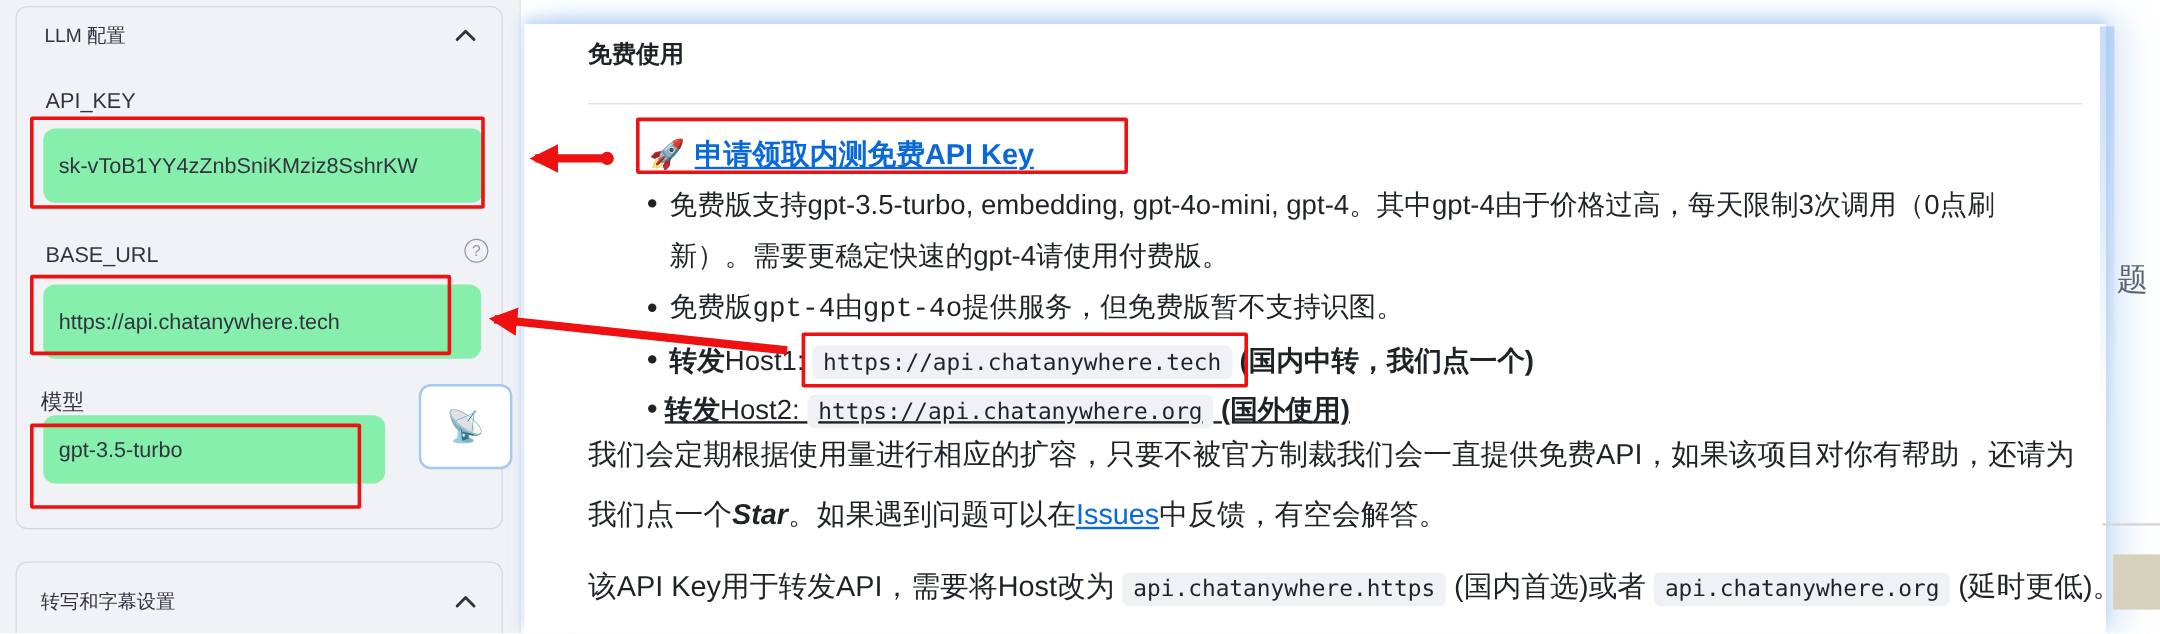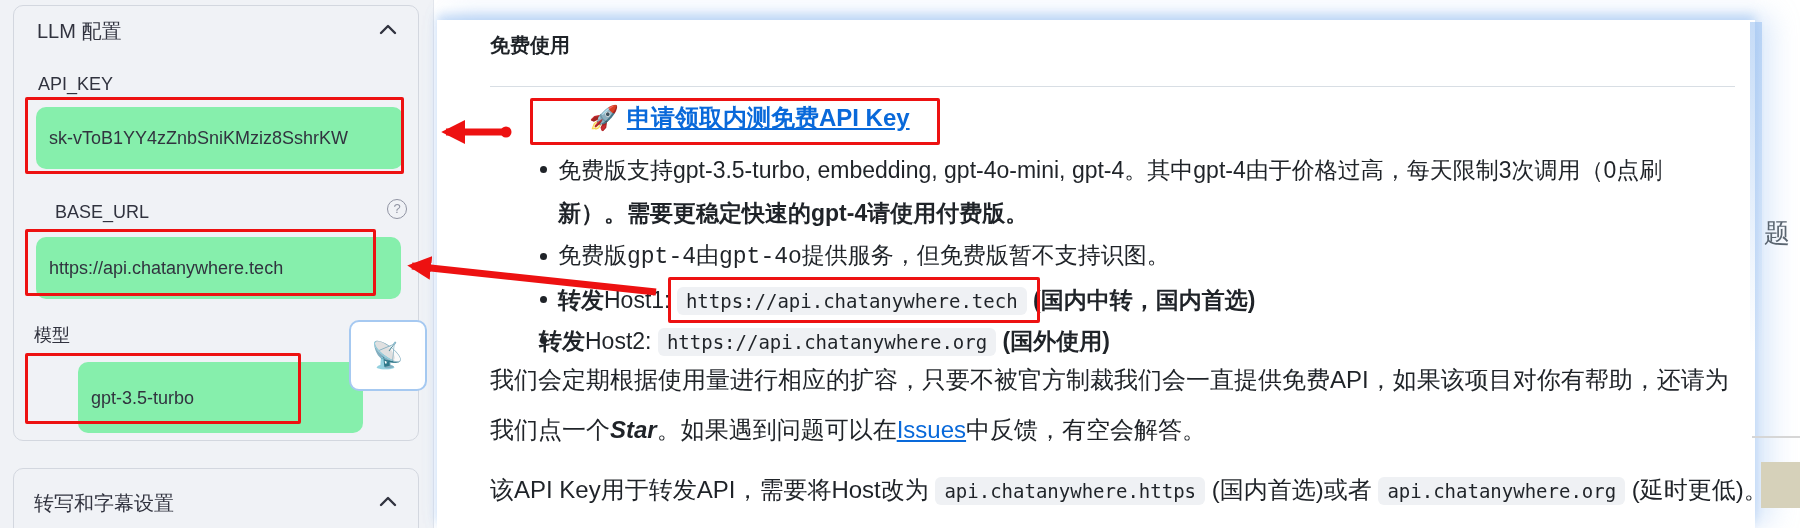--- a/index.html
+++ b/index.html
@@ -8,21 +8,21 @@
     position:relative; width:1800px; height:528px; overflow:hidden;
     background:#ffffff; font-family:"Liberation Sans", sans-serif;
     color:#31333F;
   }
   
   .sidebar { position:absolute; left:0; top:0; width:434px; height:528px;
     background:#f0f2f6; border-right:1px solid #e3e6ec; }
   .card { position:absolute; border:1px solid #d3d7df; border-radius:10px; }
   .card1 { left:13px; top:5px; width:406px; height:436px; }
   .card2 { left:13px; top:468px; width:406px; height:90px; }
-  .sec-title { position:absolute; font-size:20px; line-height:22px; color:#31333F; }
+  .sec-title { position:absolute; font-size:16px; line-height:22px; color:#31333F; }
   .chev { position:absolute; width:18px; height:12px; cursor:pointer; }
   .field-label { position:absolute; font-size:18px; color:#31333F; }
   .tinput { position:absolute; background:#86efac; border:none; border-radius:10px;
     font-family:"Liberation Sans", sans-serif; font-size:18px; color:#31333F;
     padding:1px 0 0 13px; outline:none; white-space:nowrap; overflow:hidden; }
   .help-icon { position:absolute; left:386px; top:198px; width:20px; height:20px;
     border:1.5px solid #9094a3; border-radius:50%; color:#9094a3; font-size:13px;
     text-align:center; line-height:17px; cursor:pointer; }
   .fetch-btn { position:absolute; left:349px; top:320px; width:78px; height:71px;
     background:#ffffff; border:2px solid #a6c9f1; border-radius:10px;
@@ -72,65 +72,65 @@
 
     <div class="card card1">
       <div class="sec-title" style="left:23px; top:14px;">LLM 配置</div>
       <svg class="chev" style="left:365px; top:18px;" viewBox="0 0 18 12">
         <polyline points="2,9 9,2 16,9" fill="none" stroke="#31333F" stroke-width="2.4" stroke-linecap="round" stroke-linejoin="round"></polyline>
       </svg>
 
       <div class="field-label" style="left:24px; top:68px;">API_KEY</div>
       <input class="tinput" style="left: 22px; top: 101px; width: 367px; height: 62px;" readonly="" value="sk-vToB1YY4zZnbSniKMziz8SshrKW">
 
-      <div class="field-label" style="left:24px; top:196px;margin-left:17px;">BASE_URL</div>
+      <div class="field-label" style="left:24px; top:196px;">BASE_URL</div>
       <div class="help-icon" style="left:373px; top:193px;">?</div>
       <input class="tinput" style="left: 22px; top: 231px; width: 365px; height: 62px;" readonly="" value="https://api.chatanywhere.tech">
 
       <div class="field-label" style="left:20px; top:317px;text-align:right;">模型</div>
-      <input class="tinput" style="left: 22px; top: 356px; width: 285px; height: 71px; margin-left: 42px;" readonly="" value="gpt-3.5-turbo">
+      <input class="tinput" style="left: 22px; top: 340px; width: 285px; height: 57px;" readonly="" value="gpt-3.5-turbo">
     </div>
 
     <button class="fetch-btn">
       <span>📡</span>
     </button>
 
     <div class="card card2">
       <div class="sec-title" style="left:20px; top:23px;">转写和字幕设置</div>
       <svg class="chev" style="left:365px; top:27px;" viewBox="0 0 18 12">
         <polyline points="2,9 9,2 16,9" fill="none" stroke="#31333F" stroke-width="2.4" stroke-linecap="round" stroke-linejoin="round"></polyline>
       </svg>
     </div>
   </div>
 
   <div class="doc-panel"></div>
   <div class="right-glow"></div>
 
   <div class="doc-h1">免费使用</div>
   <div class="doc-hr"></div>
 
-  <div class="doc-line" style="left:541px; top:101px;margin-left:48px;">
+  <div class="doc-line" style="left:541px; top:112px;">
     <span class="rocket">🚀</span><a class="doc-link apply-link">申请领取内测免费API Key</a>
   </div>
 
   <div class="bullet" style="left:540px; top:166px;"></div>
   <div class="doc-line" style="left:558px; top:153px;">免费版支持gpt-3.5-turbo, embedding, gpt-4o-mini, gpt-4。其中gpt-4由于价格过高，每天限制3次调用（0点刷</div>
-  <div class="doc-line" style="left:558px; top:196px;font-weight:bold;">新）。需要更稳定快速的gpt-4请使用付费版。</div>
+  <div class="doc-line" style="left:558px; top:196px;">新）。需要更稳定快速的gpt-4请使用付费版。</div>
 
   <div class="bullet" style="left:540px; top:253px;"></div>
   <div class="doc-line" style="left:558px; top:240px;font-family:Liberation Mono, monospace;">免费版gpt-4由gpt-4o提供服务，但免费版暂不支持识图。</div>
 
   <div class="bullet" style="left:540px; top:296px;"></div>
   <div class="doc-line" style="left:558px; top:283px;">
     <b class="cjk">转发</b><span>Host1: </span><span class="code-chip">https://api.chatanywhere.tech</span>
-    <b class="cjk">(国内中转，国内首选)</b>
+    <b class="cjk">(国内中转，我们点一个)</b>
   </div>
 
   <div class="bullet" style="left:540px; top:337px;"></div>
-  <div class="doc-line" style="left:539px; top:324px;">
+  <div class="doc-line" style="left:554px; top:324px;text-decoration:underline;">
     <b class="cjk">转发</b><span>Host2: </span><span class="code-chip">https://api.chatanywhere.org</span>
     <b class="cjk">(国外使用)</b>
   </div>
 
   <div class="doc-para" style="left:490px; top:412px;">
     <span>我们点一个</span><span class="star">Star</span><span>。如果遇到问题可以在</span><a class="doc-link">Issues</a><span>中反馈，有空会解答。</span>
   </div>
   <div class="doc-para" style="left:490px; top:362px;">我们会定期根据使用量进行相应的扩容，只要不被官方制裁我们会一直提供免费API，如果该项目对你有帮助，还请为</div>
 
   <div class="doc-para" style="left:490px; top:472px;">

